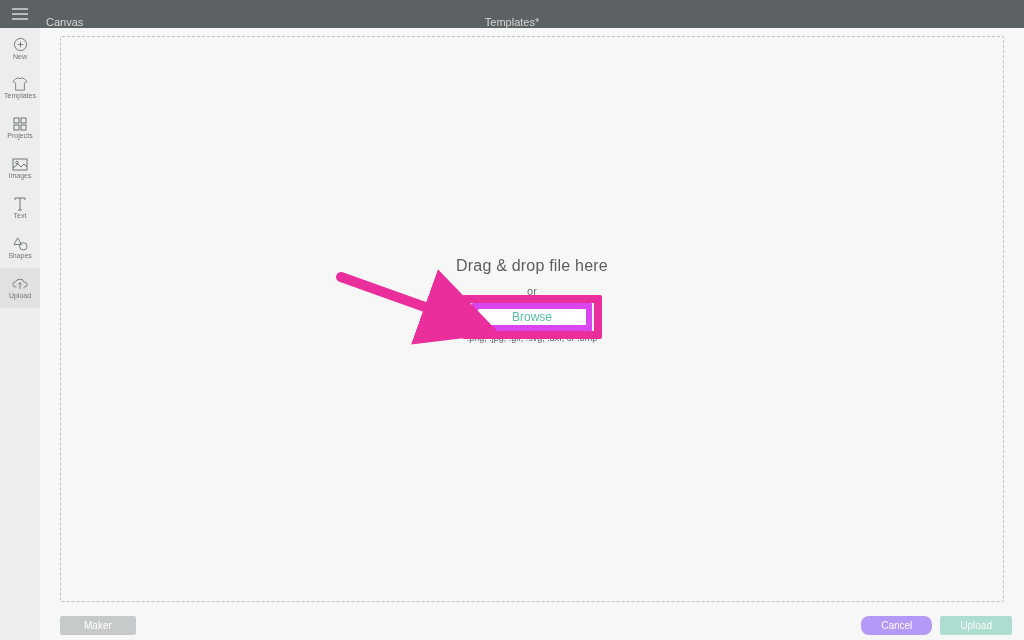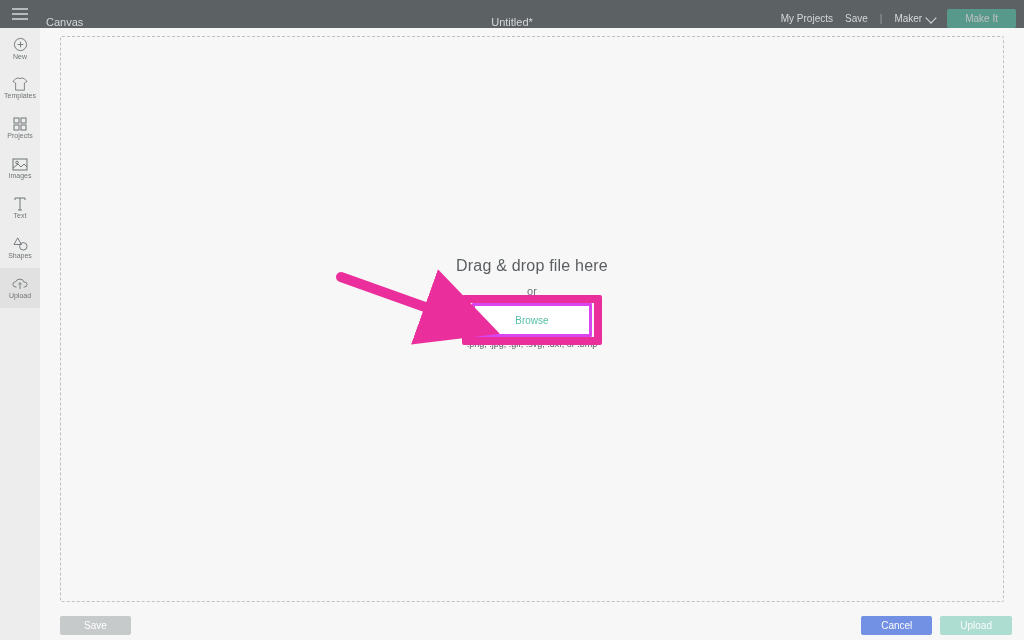--- a/index.html
+++ b/index.html
@@ -24,56 +24,46 @@
   .side-item .lbl { font-size: 7px; font-weight: 400; }
   .side-item svg { stroke: #6f7577; fill: none; }
 
   
   .stage { position: absolute; top: 28px; left: 40px; right: 0; bottom: 30px; background: #f7f7f7; }
   .dropzone { position: absolute; top: 8px; left: 20px; right: 20px; bottom: 8px; border: 1px dashed #bfc2c3; border-radius: 2px; display: flex; flex-direction: column; align-items: center; justify-content: flex-start; padding-top: 220px; }
   .dz-head { font-size: 16px; font-weight: 300; color: #5a5e60; letter-spacing: .2px; }
   .dz-or { margin-top: 10px; font-size: 11px; color: #6c7173; }
   .browse-wrap { margin-top: 6px; position: relative; }
   .annot-box { position: absolute; top: -8px; left: -10px; right: -10px; bottom: -8px; border: 8px solid #ea2e9b; border-radius: 2px; pointer-events: none; }
-  .browse-btn { width: 120px; height: 34px; border: 3px solid #d946ef; background: #fff; color: #55bfa5; font-size: 10px; display: flex; align-items: center; justify-content: center; cursor: pointer; border-radius: 1px; }
+  .browse-btn { width: 120px; height: 28px; border: 6px solid #d946ef; background: #fff; color: #55bfa5; font-size: 12px; display: flex; align-items: center; justify-content: center; cursor: pointer; border-radius: 1px; }
   .dz-formats { margin-top: 2px; font-size: 9px; color: #5a5e60; }
   .arrow { position: absolute; top: 230px; left: 270px; width: 180px; height: 80px; pointer-events: none; }
 
   
   .footer { position: absolute; left: 40px; right: 0; bottom: 0; height: 30px; background: #f7f7f7; display: flex; align-items: center; }
   .back-btn { margin-left: 20px; background: #c7cacb; color: #fff; font-size: 10px; padding: 4px 24px; border-radius: 2px; cursor: pointer; }
   .footer-right { position: absolute; right: 12px; display: flex; gap: 8px; }
-  .cancel-btn { background: #1d4ed8; color: #fff; opacity: .6; font-size: 10px; padding: 4px 20px; border-radius: 2px; }
+  .cancel-btn { background: #8b5cf6; color: #fff; opacity: .6; font-size: 10px; padding: 4px 20px; border-radius: 8px; }
   .upload-btn { background: #55bfa5; color: #fff; opacity: .45; font-size: 10px; padding: 4px 20px; border-radius: 2px; }
 
   .chev { width: 8px; height: 8px; border-right: 1.5px solid #d6d8d9; border-bottom: 1.5px solid #d6d8d9; transform: rotate(45deg); margin-bottom: 2px; }
 </style>
 </head>
 <body>
 
 <div class="header">
   <div class="menu-btn">
     <svg width="16" height="12" viewBox="0 0 16 12">
         <line x1="0" y1="1" x2="16" y2="1" stroke-width="1.5"></line>
         <line x1="0" y1="6" x2="16" y2="6" stroke-width="1.5"></line>
         <line x1="0" y1="11" x2="16" y2="11" stroke-width="1.5"></line>
       </svg>
   </div>
   <div class="header-title">Canvas</div>
-  <div class="header-center">Untitled*</div>
-  <div class="header-right">
-    <span class="header-link">My Projects</span>
-    <span class="header-link">Save</span>
-    <span class="header-sep">|</span>
-    <span class="machine-dd">
-      <span>Maker</span>
-      <span class="chev"></span>
-    </span>
-    <span class="make-btn">Make It</span>
-  </div>
+  <div class="header-center">Templates*</div>
 </div>
 
 <div class="sidebar">
   <div class="side-item">
     <svg width="15" height="15" viewBox="0 0 16 16">
         <circle cx="8" cy="8" r="6.5" stroke-width="1"></circle>
         <line x1="8" y1="5" x2="8" y2="11" stroke-width="1"></line>
         <line x1="5" y1="8" x2="11" y2="8" stroke-width="1"></line>
       </svg>
     <span class="lbl">New</span>
@@ -137,18 +127,18 @@
         <marker id="ah" markerWidth="8" markerHeight="8" refX="6" refY="4" orient="auto">
           <path d="M0,0 L8,4 L0,8 Z" fill="#ea2e9b"></path>
         </marker>
       </defs>
       <line x1="10" y1="10" x2="150" y2="60" stroke="#ea2e9b" stroke-width="10" stroke-linecap="round" marker-end="url(#ah)"></line>
     </svg>
   </div>
 </div>
 
 <div class="footer">
-  <div class="back-btn">Save</div>
+  <div class="back-btn">Maker</div>
   <div class="footer-right">
     <div class="cancel-btn">Cancel</div>
     <div class="upload-btn">Upload</div>
   </div>
 </div>
 
 </body></html>

